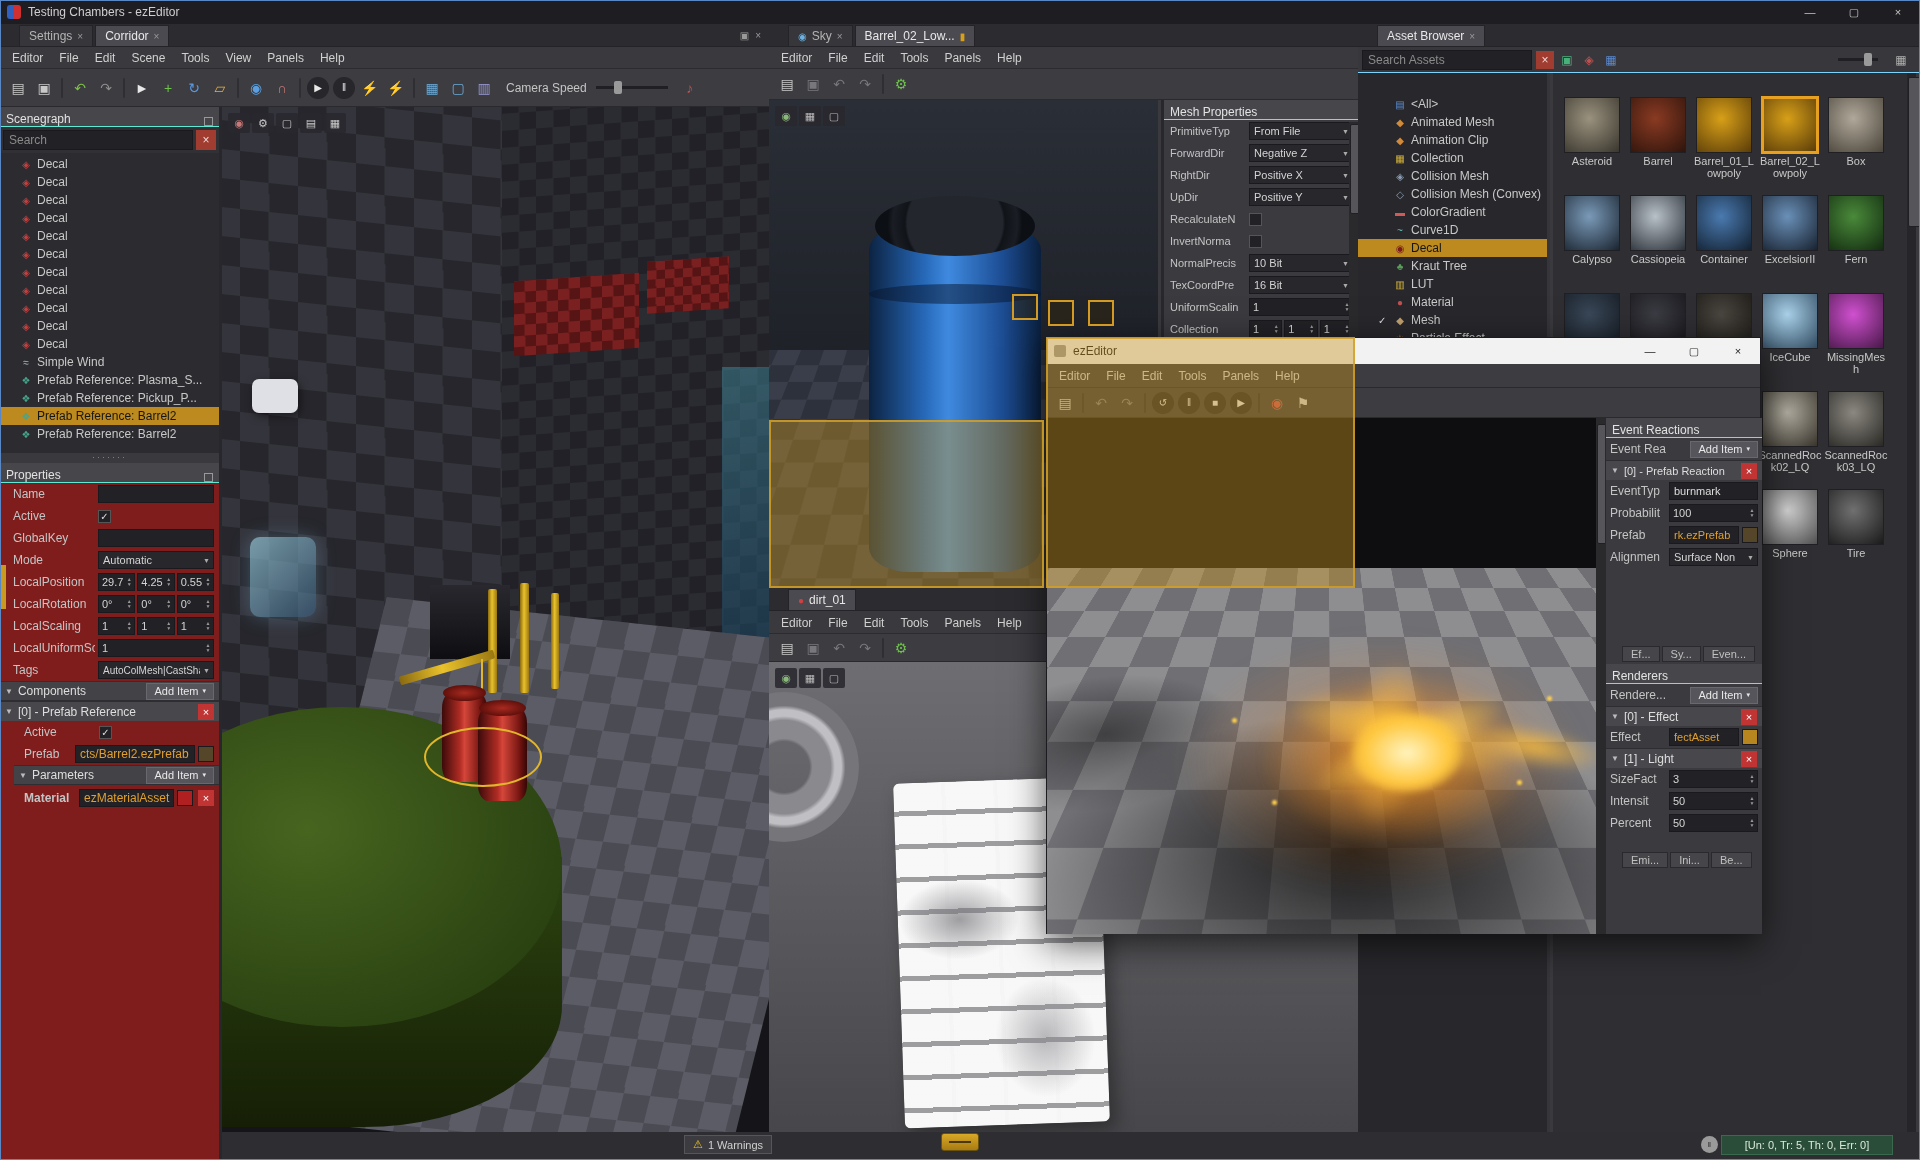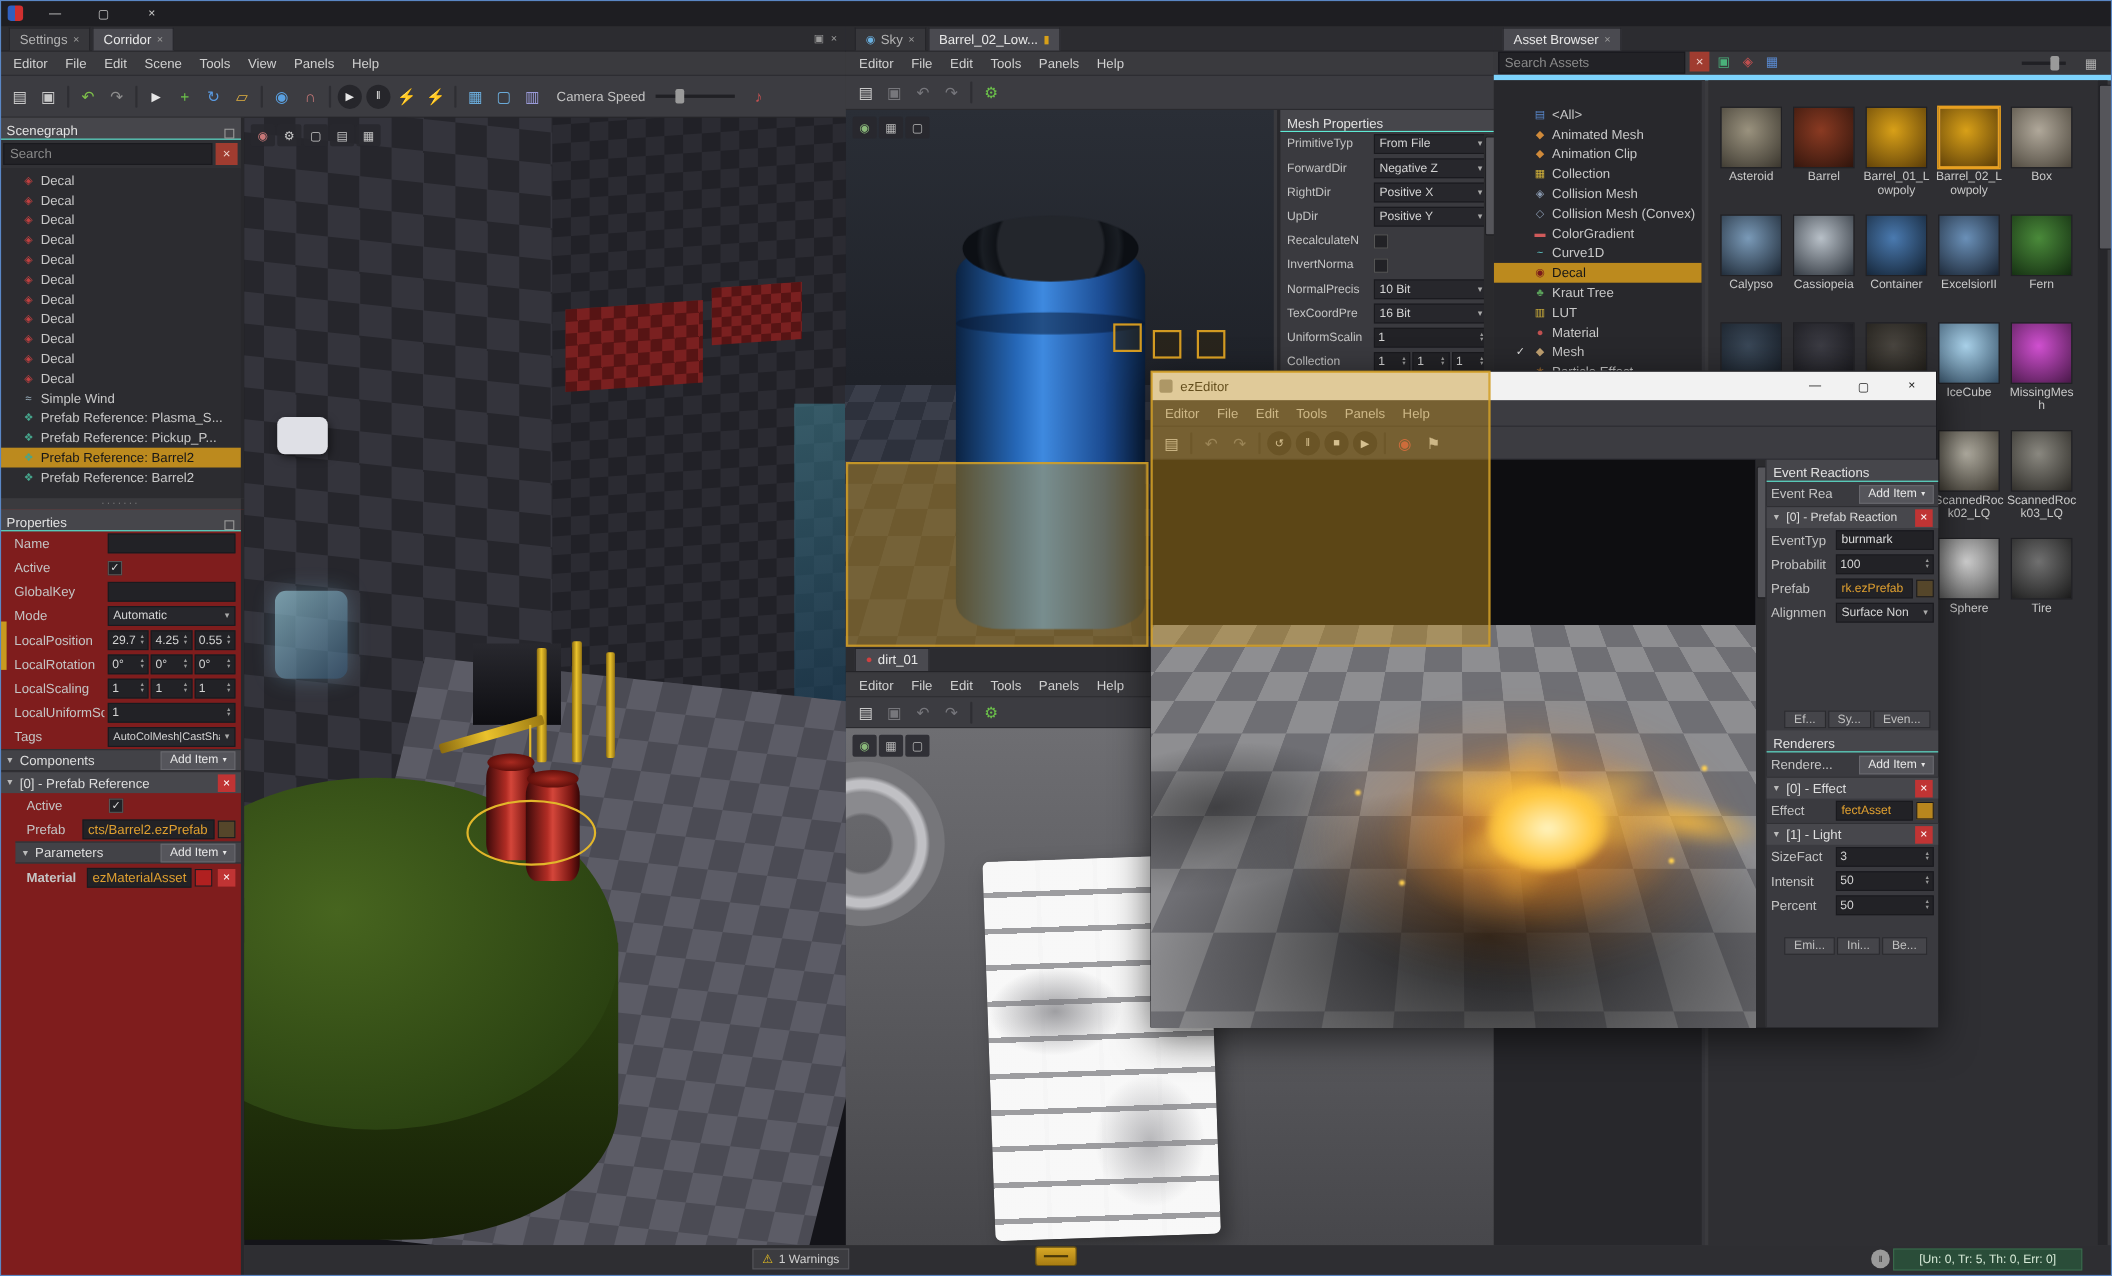--- a/index.html
+++ b/index.html
@@ -8,21 +8,21 @@
 .abs{position:absolute}
 #frame{position:absolute;inset:0;border:1px solid #5a87c5;pointer-events:none;z-index:99}
 
 
 #titlebar{position:absolute;left:0;top:0;width:1920px;height:24px;background:#1e1e22;display:flex;align-items:center;z-index:20}
 #app-icon{width:14px;height:14px;margin:0 7px;border-radius:3px;background:conic-gradient(#d03030 0 50%,#3060c0 0)}
 #titlebar .t{flex:1;color:#cfcfcf}
 .winbtn{width:44px;height:24px;display:flex;align-items:center;justify-content:center;color:#c8c8c8;font-size:11px}
 
 
-.tabbar{position:absolute;height:23px;background:#2c2c30;border-bottom:1px solid #242428;display:flex;align-items:flex-end;padding-left:6px}
+.tabbar{position:absolute;height:23px;background:#2c2c30;border-bottom:1px solid #242428;display:flex;align-items:flex-end;padding-left:17px}
 .tab{height:21px;display:flex;align-items:center;gap:5px;padding:0 9px;background:#37373b;color:#b4b4b4;border:1px solid #242428;border-bottom:none;margin-left:2px;white-space:nowrap}
 .tab.active{background:#4a4a50;color:#e8e8e8}
 .tclose{font-size:10px;color:#999}
 .tico{font-size:10px}
 .bar-ics{margin-left:auto;display:flex;gap:6px;padding:0 8px;color:#9a9a9a;font-size:10px;align-items:center;height:100%}
 .menubar{position:absolute;height:22px;background:#3a3a3e;border-bottom:1px solid #2c2c30;display:flex;align-items:center;padding-left:4px}
 .mi{padding:0 8px;height:22px;line-height:22px;color:#d0d0d0}
 .toolbar{position:absolute;background:#3c3c41;border-bottom:1px solid #2a2a2e;display:flex;align-items:center;padding:0 5px;gap:1px}
 .tb{width:26px;height:26px;display:flex;align-items:center;justify-content:center;font-size:14px;border-radius:3px}
 .tb.round{background:#26262b;border-radius:50%;width:22px;height:22px;font-size:10px;margin:0 2px}
@@ -122,21 +122,21 @@
 
 #dirt-tabbar{left:769px;top:588px;width:589px}
 #dirt-menubar{left:769px;top:612px;width:589px}
 #dirt-toolbar{left:769px;top:634px;width:589px;height:28px}
 #viewport3{left:769px;top:662px;width:589px;height:470px;background:linear-gradient(#6e6e72,#47474b)}
 #v3-torus{position:absolute;left:-60px;top:30px;width:150px;height:150px;border-radius:50%;background:radial-gradient(circle,rgba(80,80,84,0) 24%,#8a8a8e 27% 44%,#c0c0c4 48% 54%,#76767a 58% 70%,rgba(85,85,88,0) 72%)}
 #v3-brick{position:absolute;left:130px;top:118px;width:205px;height:345px;transform:rotate(-2deg);border-radius:6px;background-color:#cfcfcf;background-image:radial-gradient(60px 40px at 30% 40%,rgba(120,120,125,.7),transparent),radial-gradient(50px 60px at 70% 75%,rgba(140,140,145,.6),transparent),repeating-linear-gradient(180deg,rgba(250,250,250,.95) 0 28px,#9d9da0 28px 33px),repeating-linear-gradient(90deg,rgba(0,0,0,0) 0 48px,#9d9da0 48px 52px);box-shadow:6px 8px 18px rgba(0,0,0,.35)}
 
 
 #ab-header{left:1358px;top:24px;width:562px}
-#ab-search{position:absolute;left:1358px;top:47px;width:562px;height:26px;background:#38383c;border-bottom:5px solid #7dd3fc;display:flex;padding:0 4px;gap:4px}
+#ab-search{position:absolute;left:1358px;top:47px;width:562px;height:26px;background:#38383c;border-bottom:1px solid #7dd3fc;display:flex;align-items:center;padding:0 4px;gap:4px}
 #ab-search .searchbox{width:170px;display:flex;flex:none}
 .ab-ic{width:18px;height:18px;display:flex;align-items:center;justify-content:center;font-size:12px}
 #ab-tree{position:absolute;left:1358px;top:73px;width:192px;height:1059px;background:#28282c;border-right:3px solid #35353a;padding-top:22px;overflow:hidden}
 #ab-grid{position:absolute;left:1553px;top:73px;width:354px;height:1059px;background:#2f2f33;padding:24px 0 0 6px;display:grid;grid-template-columns:repeat(5,66px);grid-auto-rows:98px;align-content:start;overflow:hidden}
 .cell{width:66px;text-align:center}
 .thumb{width:56px;height:56px;margin:0 auto;background:radial-gradient(circle at 45% 38%,var(--c1,#555),var(--c2,#222));border:1px solid #202024}
 .cell.sel .thumb{border:2px solid #e8a020;box-shadow:0 0 0 1px #e8a020}
 .alabel{font-size:11px;line-height:12px;color:#c8c8c8;word-break:break-all;padding:2px 1px 0;max-height:26px;overflow:hidden}
 #ab-scroll{left:1907px;top:73px;height:1059px;background:#26262a}
 #ab-scroll .thumb{top:4px;height:150px}
@@ -186,20 +186,21 @@
 .searchbox{flex:1;background:#222226;border:1px solid #1a1a1e;color:#bbb;height:20px;padding:0 5px;font:inherit;min-width:0}
 .searchbox::placeholder{color:#8a8a8a}
 #mp-scroll{left:1349px;top:122px;height:460px}
 #mp-scroll .thumb{top:2px;height:90px}
 </style>
 </head>
 <body>
 
 <div id="titlebar">
   <div id="app-icon"></div>
+  <span class="t">Testing Chambers - ezEditor</span>
   <span class="winbtn">—</span>
   <span class="winbtn">▢</span>
   <span class="winbtn">×</span>
 </div>
 
 <div class="tabbar" style="left:0;top:24px;width:769px">
   <div class="tab">
       <span>Settings</span>
       <span class="tclose">×</span>
     </div>

